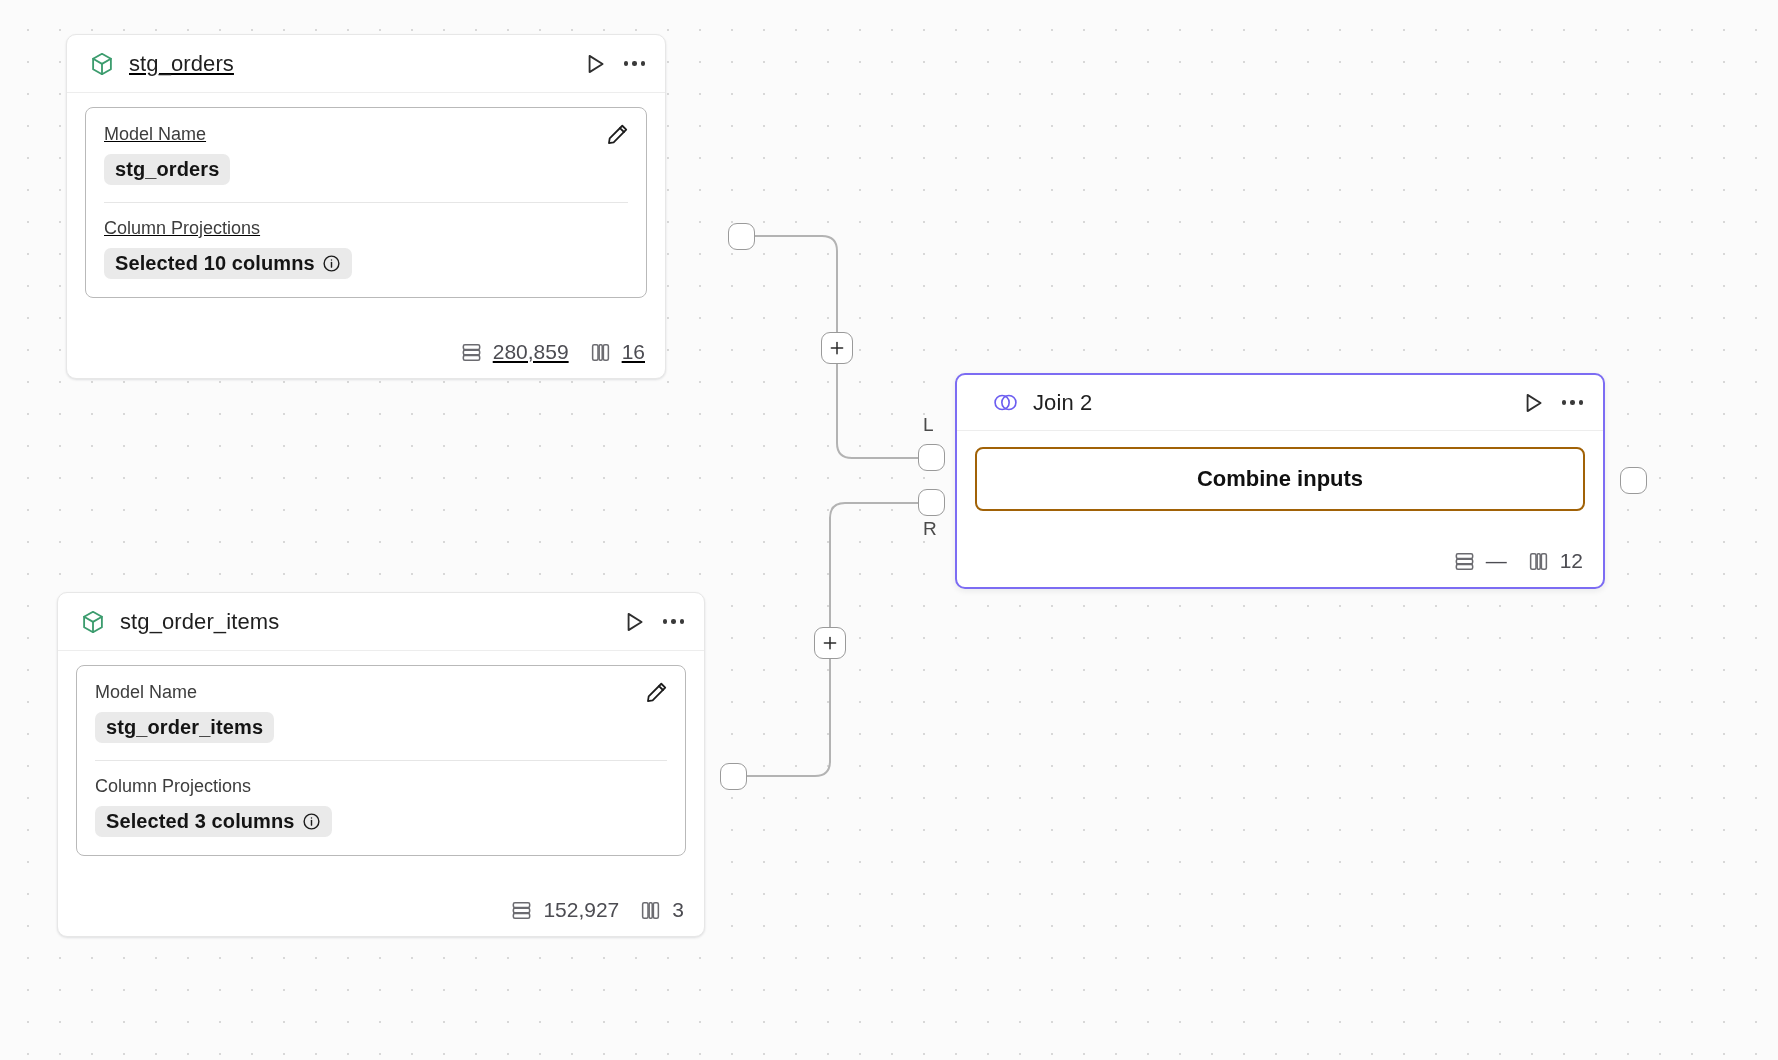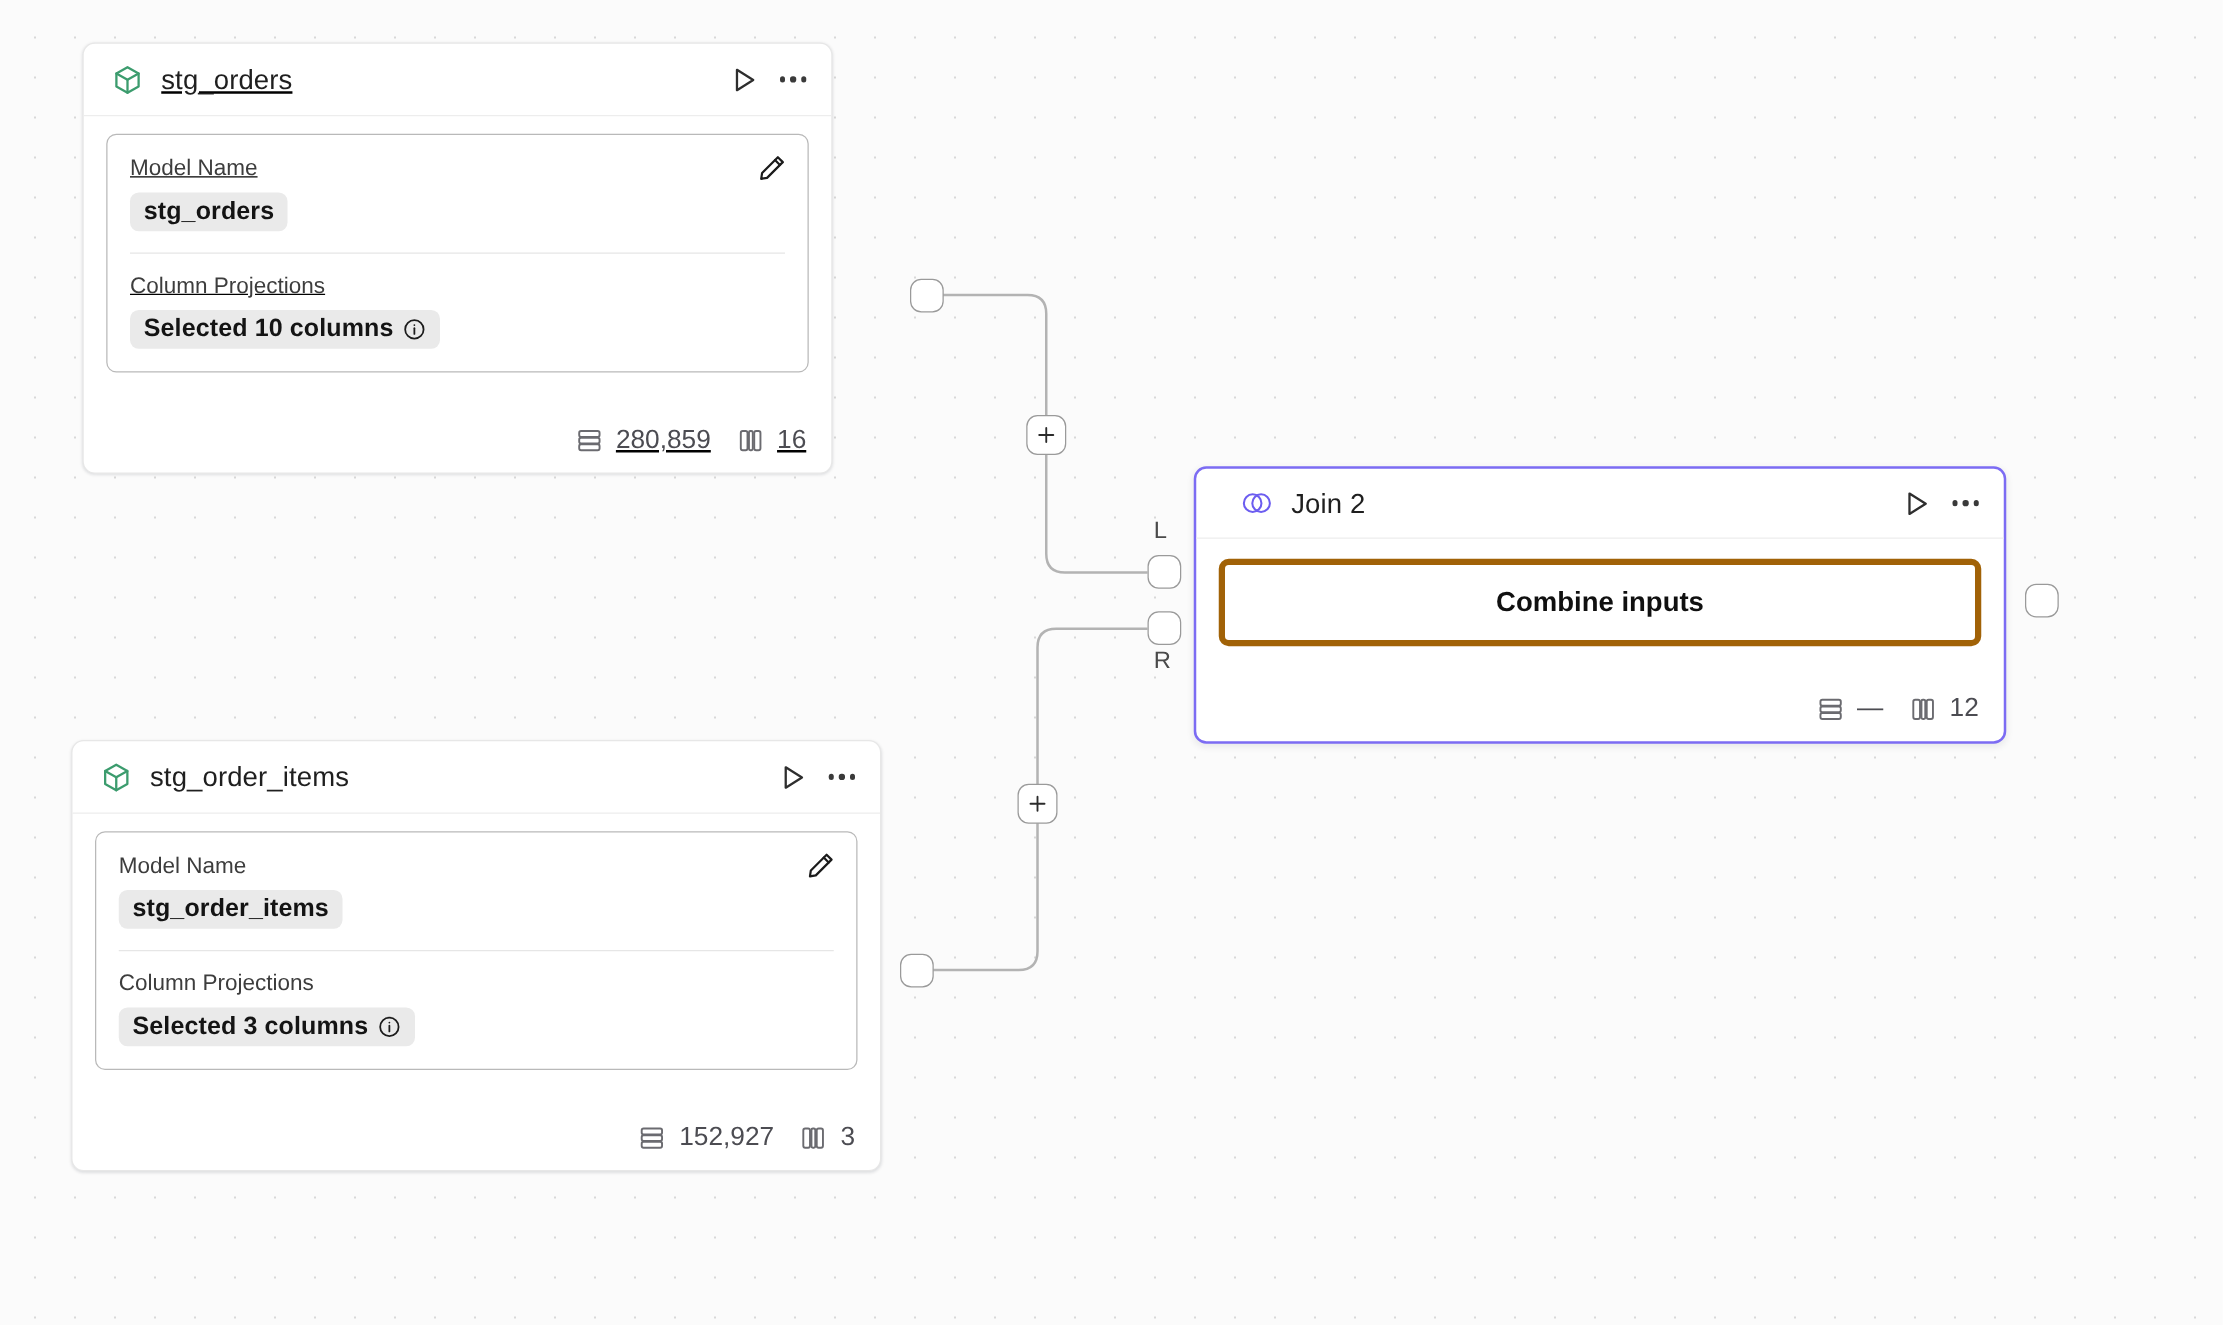--- a/index.html
+++ b/index.html
@@ -130,21 +130,21 @@
     padding: 8px 20px 14px 20px;
     font-size: 21px;
     color: #56565c;
     margin-top: 24px;
   }
   .stat { display: flex; align-items: center; gap: 10px; }
   .stat-value { font-size: 21px; color: #4c4c52; }
 
   .combine-btn {
     width: 100%;
-    border: 5px solid #a16207;
+    border: 2px solid #a16207;
     border-radius: 8px;
     background: #fff;
     padding: 17px 0;
     font-family: "Liberation Sans", sans-serif;
     font-size: 22px;
     font-weight: bold;
     color: #101010;
     cursor: pointer;
     text-align: center;
   }

